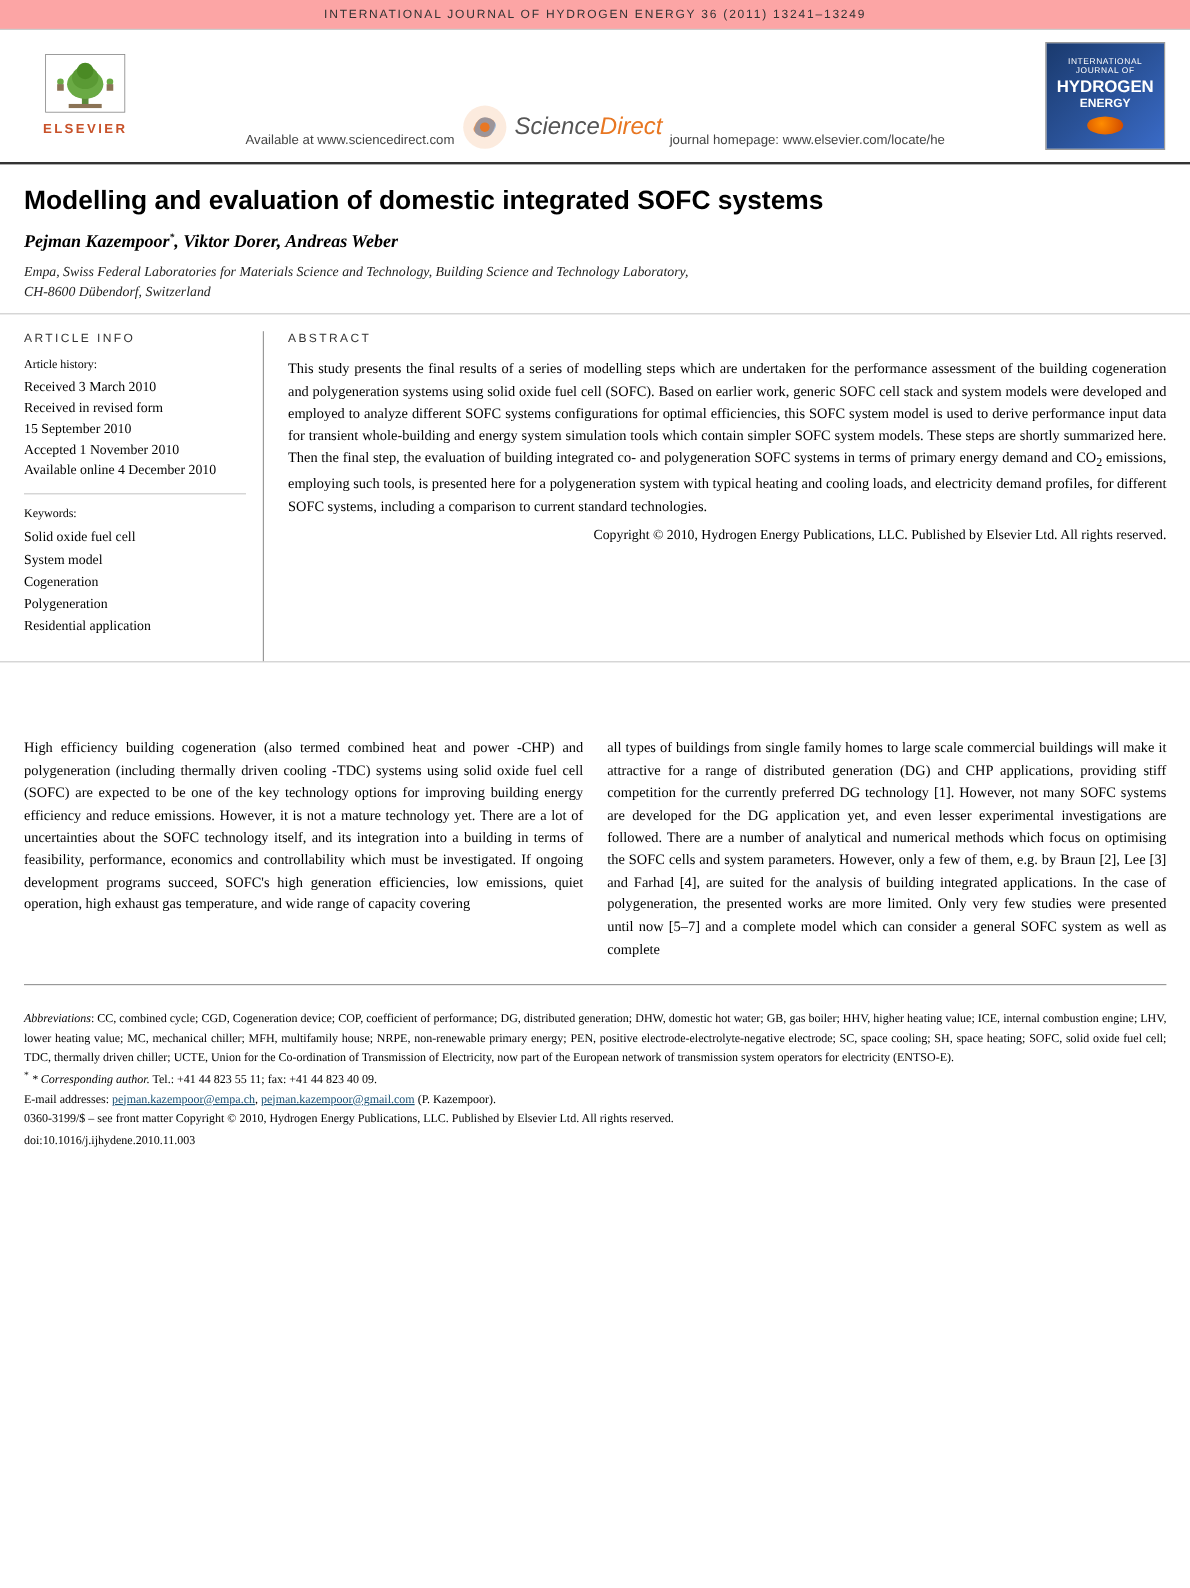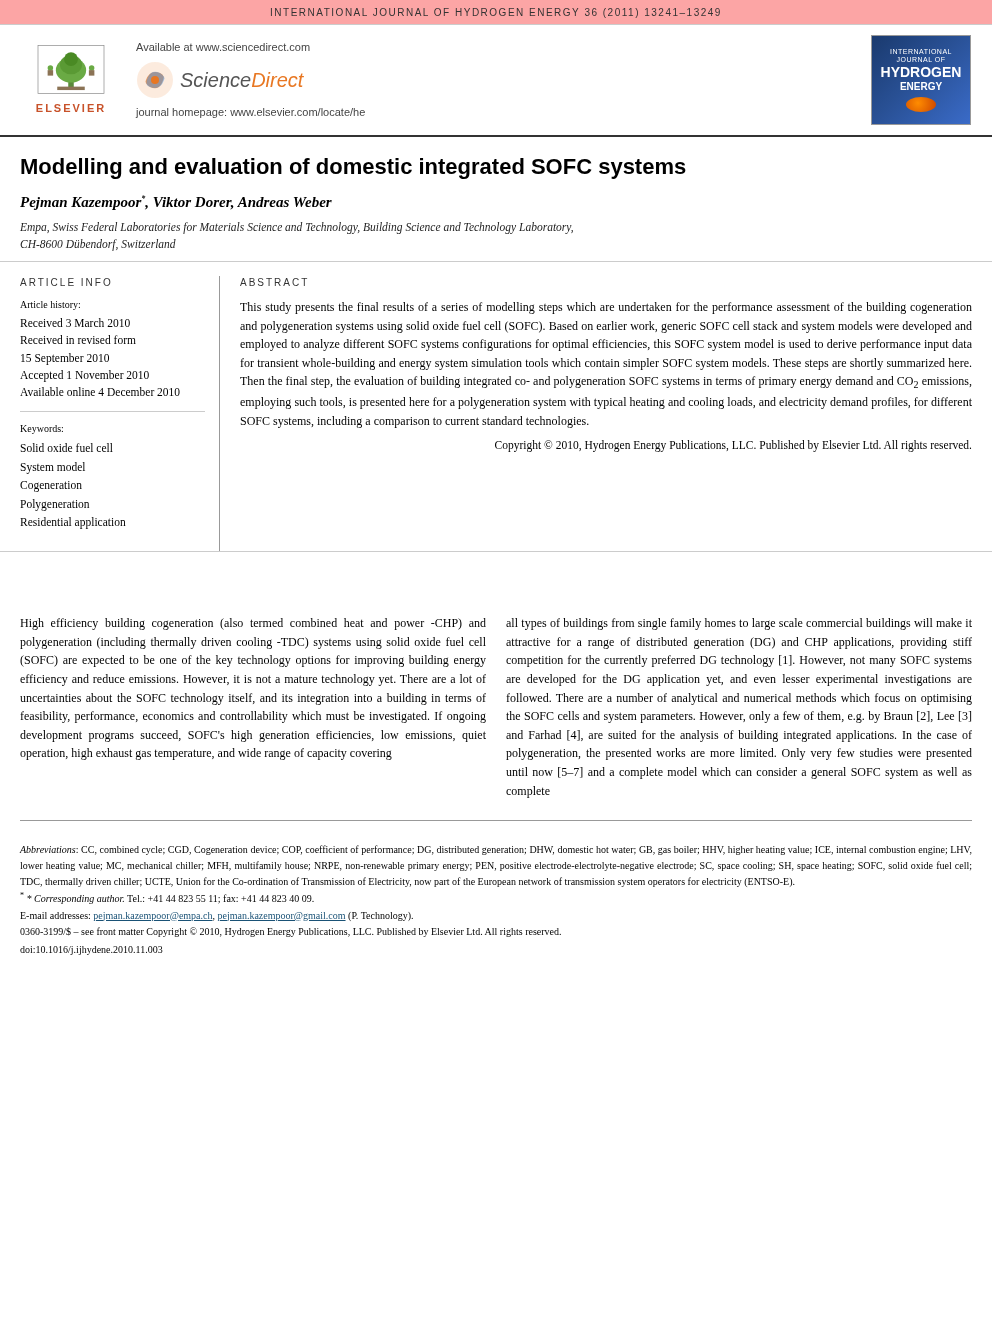--- a/index.html
+++ b/index.html
@@ -48,22 +48,22 @@
       font-family: Arial, sans-serif;
       letter-spacing: 2px;
       color: #c8522a;
       font-weight: bold;
       text-align: center;
       margin-top: 2px;
     }
     .header-center {
       flex: 1;
       display: flex;
-      flex-direction: column;
-      align-items: flex-start;
+      flex-direction: row;
+      align-items: flex-end;
       justify-content: center;
       gap: 6px;
     }
     .available-text {
       font-size: 11px;
       color: #444;
       font-family: Arial, sans-serif;
     }
     .sciencedirect-logo {
       display: flex;
@@ -373,18 +373,18 @@
   </div>
 
   <div class="footnote-section">
     <div class="footnote-text">
       <span><em>Abbreviations</em>: </span>CC, combined cycle; CGD, Cogeneration device; COP, coefficient of performance; DG, distributed generation; DHW, domestic hot water; GB, gas boiler; HHV, higher heating value; ICE, internal combustion engine; LHV, lower heating value; MC, mechanical chiller; MFH, multifamily house; NRPE, non-renewable primary energy; PEN, positive electrode-electrolyte-negative electrode; SC, space cooling; SH, space heating; SOFC, solid oxide fuel cell; TDC, thermally driven chiller; UCTE, Union for the Co-ordination of Transmission of Electricity, now part of the European network of transmission system operators for electricity (ENTSO-E).
     </div>
     <div class="footnote-text">
       <sup>*</sup> <em>* Corresponding author.</em> <span>Tel.: +41 44 823 55 11; fax: +41 44 823 40 09.</span>
     </div>
     <div class="footnote-text">
-      E-mail addresses: <span class="footnote-email">pejman.kazempoor@empa.ch</span>, <span class="footnote-email">pejman.kazempoor@gmail.com</span> <span>(P. Technology).</span>
+      E-mail addresses: <span class="footnote-email">pejman.kazempoor@empa.ch</span>, <span class="footnote-email">pejman.kazempoor@gmail.com</span> <span>(P. Kazempoor).</span>
     </div>
     <div class="footnote-text">0360-3199/$ – see front matter Copyright © 2010, Hydrogen Energy Publications, LLC. Published by Elsevier Ltd. All rights reserved.</div>
     <div class="footnote-doi">doi:10.1016/j.ijhydene.2010.11.003</div>
   </div>
 </div>
 
 </body></html>

